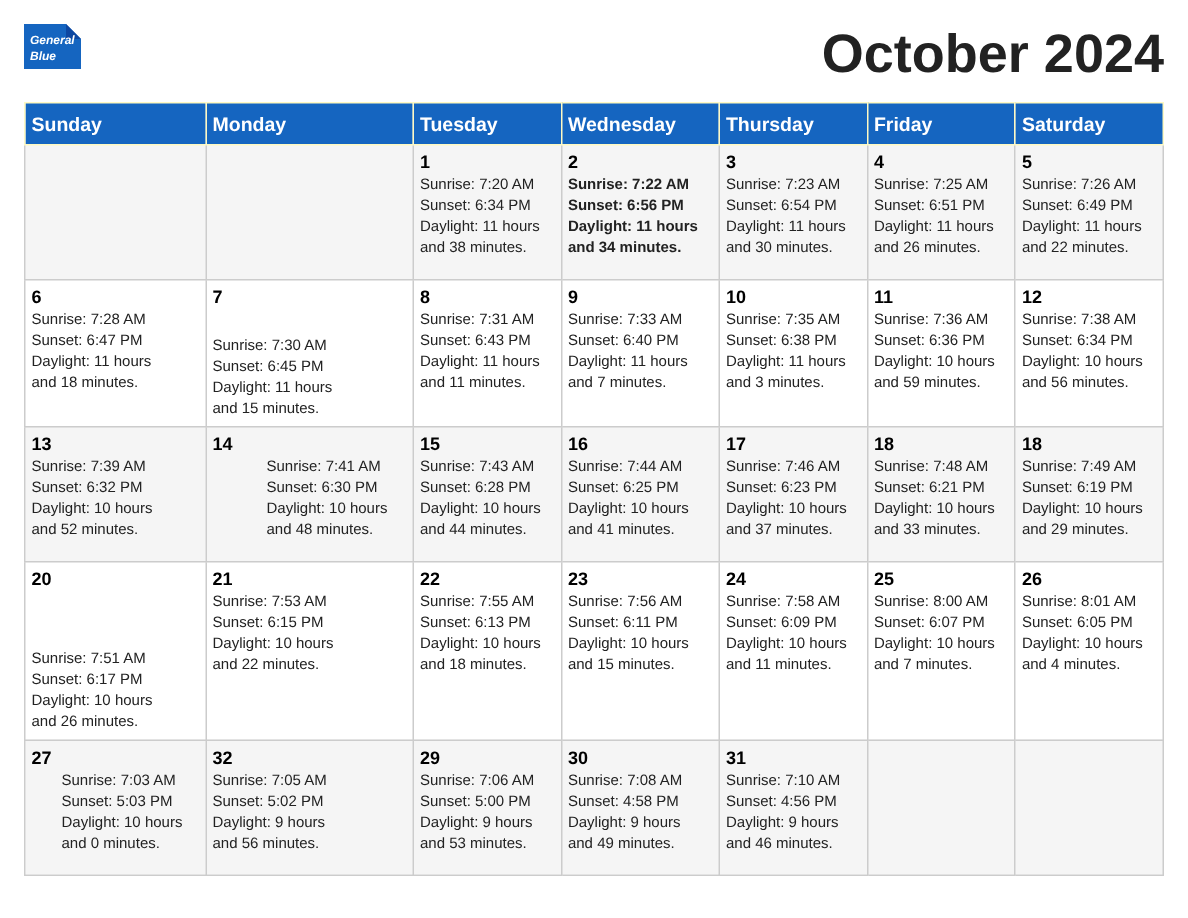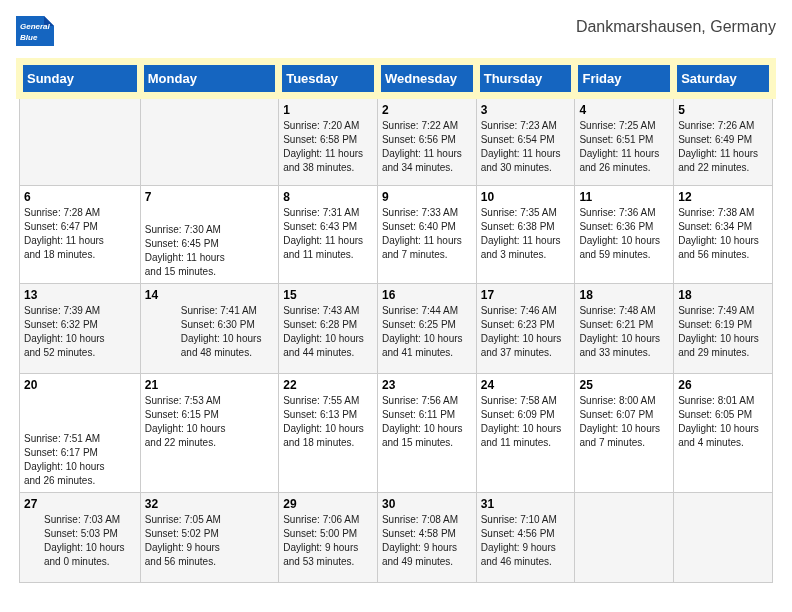--- a/index.html
+++ b/index.html
@@ -48,21 +48,21 @@
     }
     thead tr {
       background-color: #1565c0;
       color: #fff;
     }
     thead th {
       padding: 6px 4px;
       text-align: left;
       font-size: 13px;
       font-weight: bold;
-      border: 7px solid #fef9c3;
+      border: 1px solid #fef9c3;
     }
     tbody tr {
       vertical-align: top;
     }
     tbody td {
       border: 1px solid #ccc;
       padding: 4px 4px;
       vertical-align: top;
       min-height: 80px;
       height: 90px;
@@ -95,21 +95,21 @@
     <div class="logo-row">
       <svg width="38" height="30" viewBox="0 0 38 30">
         <polygon points="0,0 28,0 38,10 38,30 0,30" fill="#1565c0"></polygon>
         <polygon points="28,0 38,10 28,10" fill="#0d47a1"></polygon>
         <text x="4" y="13" font-size="8" fill="white" font-family="Arial" font-weight="bold">General</text>
         <text x="4" y="24" font-size="8" fill="white" font-family="Arial" font-weight="bold">Blue</text>
       </svg>
     </div>
   </div>
   <div class="title-block">
-    <div class="location-title">Dankmarshausen, Germany</div>
+    <div class="month-title">October 2024</div>
   </div>
 </div>
 
 <table>
   <thead>
     <tr>
       <th>Sunday</th>
       <th>Monday</th>
       <th>Tuesday</th>
       <th>Wednesday</th>
@@ -118,27 +118,27 @@
       <th>Saturday</th>
     </tr>
   </thead>
   <tbody id="calendar-body">
   <tr>
         <td class="empty-cell"></td>
         <td class="empty-cell"></td>
         <td>
           <div class="day-number">1</div>
           <div class="day-info" style="white-space: pre-line;">Sunrise: 7:20 AM
-Sunset: 6:58 PM
+Sunset: 6:34 PM
 Daylight: 11 hours
 and 38 minutes.</div>
         </td>
         <td>
           <div class="day-number">2</div>
-          <div class="day-info" style="white-space: pre-line;">Sunrise: 7:22 AM
+          <div class="day-info" style="white-space: pre-line; font-weight: bold;">Sunrise: 7:22 AM
 Sunset: 6:56 PM
 Daylight: 11 hours
 and 34 minutes.</div>
         </td>
         <td>
           <div class="day-number">3</div>
           <div class="day-info" style="white-space: pre-line;">Sunrise: 7:23 AM
 Sunset: 6:54 PM
 Daylight: 11 hours
 and 30 minutes.</div>

